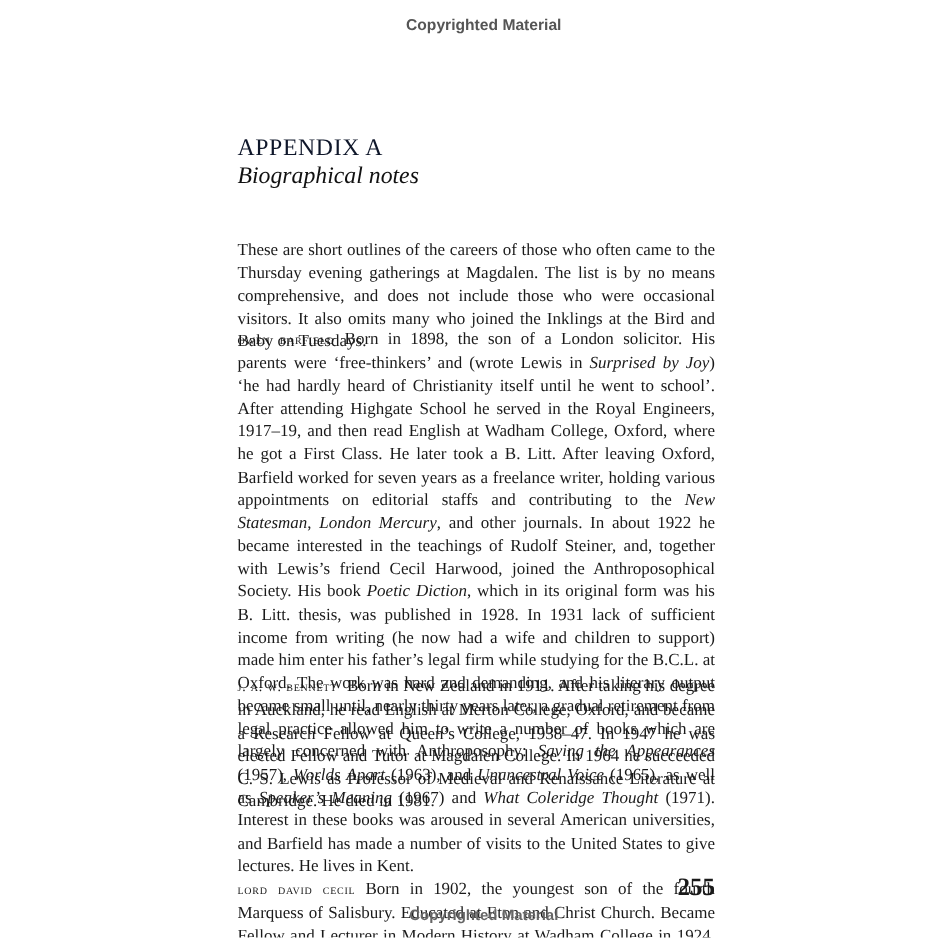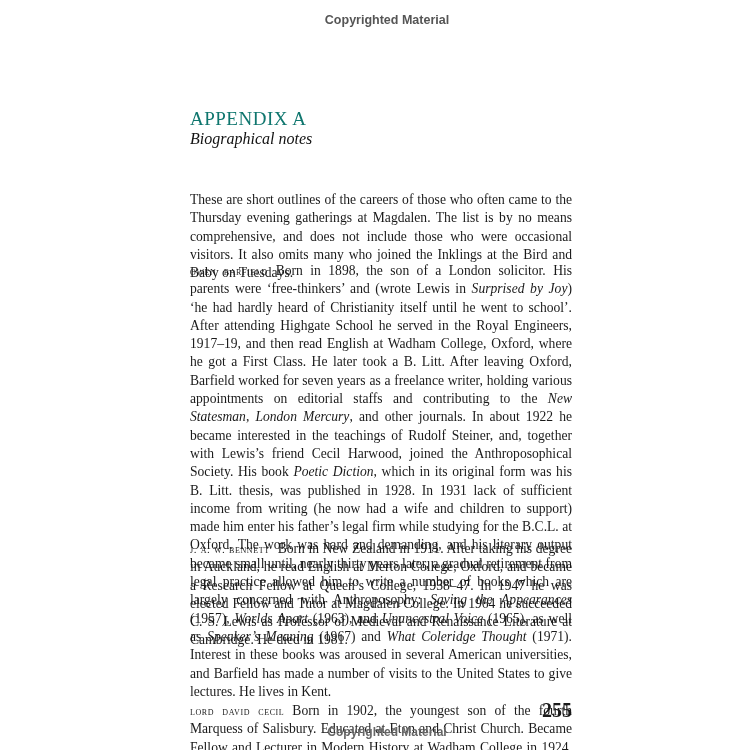--- a/index.html
+++ b/index.html
@@ -1,22 +1,22 @@
 <!DOCTYPE html>
 <html><head>
 <meta charset="utf-8">
 <style>
   html, body { margin:0; padding:0; background:#ffffff; }
   body { width:750px; height:750px; position:relative; overflow:hidden; font-family:"Liberation Serif", "DejaVu Serif", serif; color:#1a1a1a; }
   .watermark { position:absolute; left:0; width:750px; text-align:center; font-family:"Liberation Sans","DejaVu Sans",sans-serif; font-size:12.5px; font-weight:bold; color:#555;padding-left:12px; }
   .wm-top { top:13px; }
   .wm-bottom { top:725px; color:#666; font-size:12px; }
   .page { position:absolute; left:190px; top:0; width:382px; }
-  .appendix-label { position:absolute; top:108px; left:0; font-size:19px; letter-spacing:0.5px; color:#0f766e; }
-  .appendix-title { position:absolute; top:130px; left:0; font-size:16px; font-style:italic; color:#111; }
+  .appendix-label { position:absolute; top:108px; left:0; font-size:19px; letter-spacing:0.5px; color:#0f172a; }
+  .appendix-title { position:absolute; top:130px; left:0; font-size:19px; font-style:italic; color:#111; }
   .text-block { position:absolute; left:0; width:382px; font-size:13.6px; line-height:18.3px; text-align:justify; text-align-last:left; }
   .intro { top:191px; }
   .entry { }
   .entry-barfield { top:262px; }
   .entry-bennett { top:540px; }
   .entry-cecil { top:702px; }
   .name { font-variant:small-caps; text-transform:lowercase; font-size:11px; letter-spacing:0.6px; margin-right:8px; }
   i { }
   .page-number { position:absolute; top:699px; right:0; font-size:20px; font-weight:bold; }
 </style>

